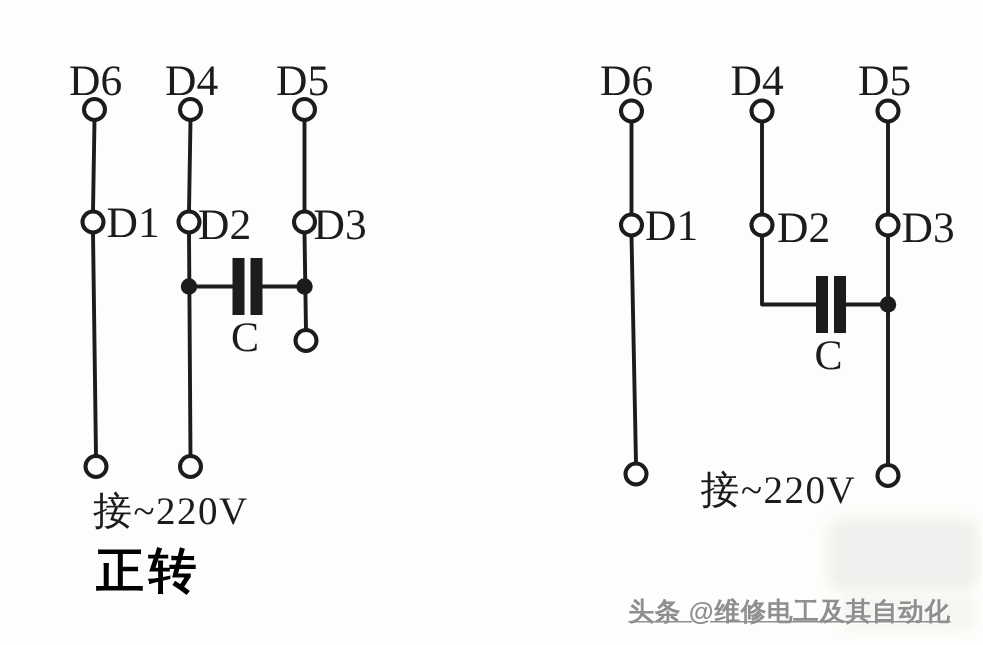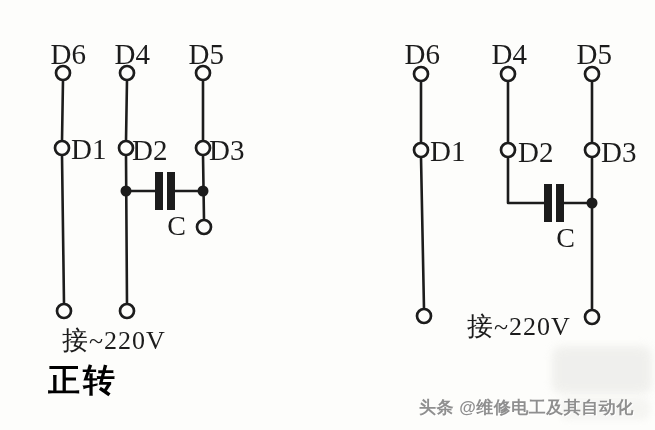--- a/index.html
+++ b/index.html
@@ -14,21 +14,21 @@
   .wire{stroke:var(--ink,#1c1c1c);stroke-width:2.6;fill:none;stroke-linecap:round;stroke-linejoin:round;}
   .term{fill:var(--bg,#fdfdfb);stroke:var(--ink,#1c1c1c);stroke-width:2.7;}
   .dot{fill:var(--ink,#1c1c1c);stroke:none;}
   .plate{fill:var(--ink,#1c1c1c);stroke:none;}
   .lbl{
     position:absolute;
     color:var(--ink,#1c1c1c);
     font-size:29px;line-height:1;
     white-space:nowrap;
   }
-  .lbl.center{text-align:right;}
+  .lbl.center{text-align:left;}
   .cap-lbl{font-size:28px;}
   .supply{font-size:26px;letter-spacing:1px;margin-left:24px;}
   .caption{
     font-family:"Liberation Sans","DejaVu Sans",sans-serif;
     font-weight:900;color:var(--caption,#000);
     letter-spacing:3px;
   }
   .caption.fwd{font-size:32px;}
   .caption.rev{font-size:35px;}
   .watermark{
@@ -112,25 +112,25 @@
   </svg>
 
   <div class="lbl center" style="left:46px;top:40px;width:40px;">D6</div>
   <div class="lbl center" style="left:110px;top:40px;width:40px;">D4</div>
   <div class="lbl center" style="left:184px;top:40px;width:40px;">D5</div>
   <div class="lbl" style="left:71px;top:135px;">D1</div>
   <div class="lbl" style="left:132px;top:136px;">D2</div>
   <div class="lbl" style="left:209px;top:136px;">D3</div>
   <div class="lbl cap-lbl center" style="left:154px;top:212px;width:32px;">C</div>
   <div class="lbl supply" style="left:38px;top:328px;">接~220V</div>
-  <div class="lbl caption fwd" style="left:48px;top:364px;">正转</div>
+  <div class="lbl caption fwd" style="left:64px;top:364px;">正转</div>
 
   <div class="lbl center" style="left:400px;top:40px;width:40px;">D6</div>
   <div class="lbl center" style="left:487px;top:40px;width:40px;">D4</div>
   <div class="lbl center" style="left:572px;top:40px;width:40px;">D5</div>
   <div class="lbl" style="left:430px;top:137px;">D1</div>
   <div class="lbl" style="left:518px;top:138px;">D2</div>
   <div class="lbl" style="left:601px;top:138px;">D3</div>
   <div class="lbl cap-lbl center" style="left:543px;top:224px;width:32px;">C</div>
   <div class="lbl supply" style="left:443px;top:314px;">接~220V</div>
 
-  <div class="lbl watermark" style="left:419px;top:399px;">头条 @维修电工及其自动化</div>
+  <div class="lbl watermark" style="left:419px;top:399px;text-decoration:underline;">头条 @维修电工及其自动化</div>
 </div>
 
 </body></html>

